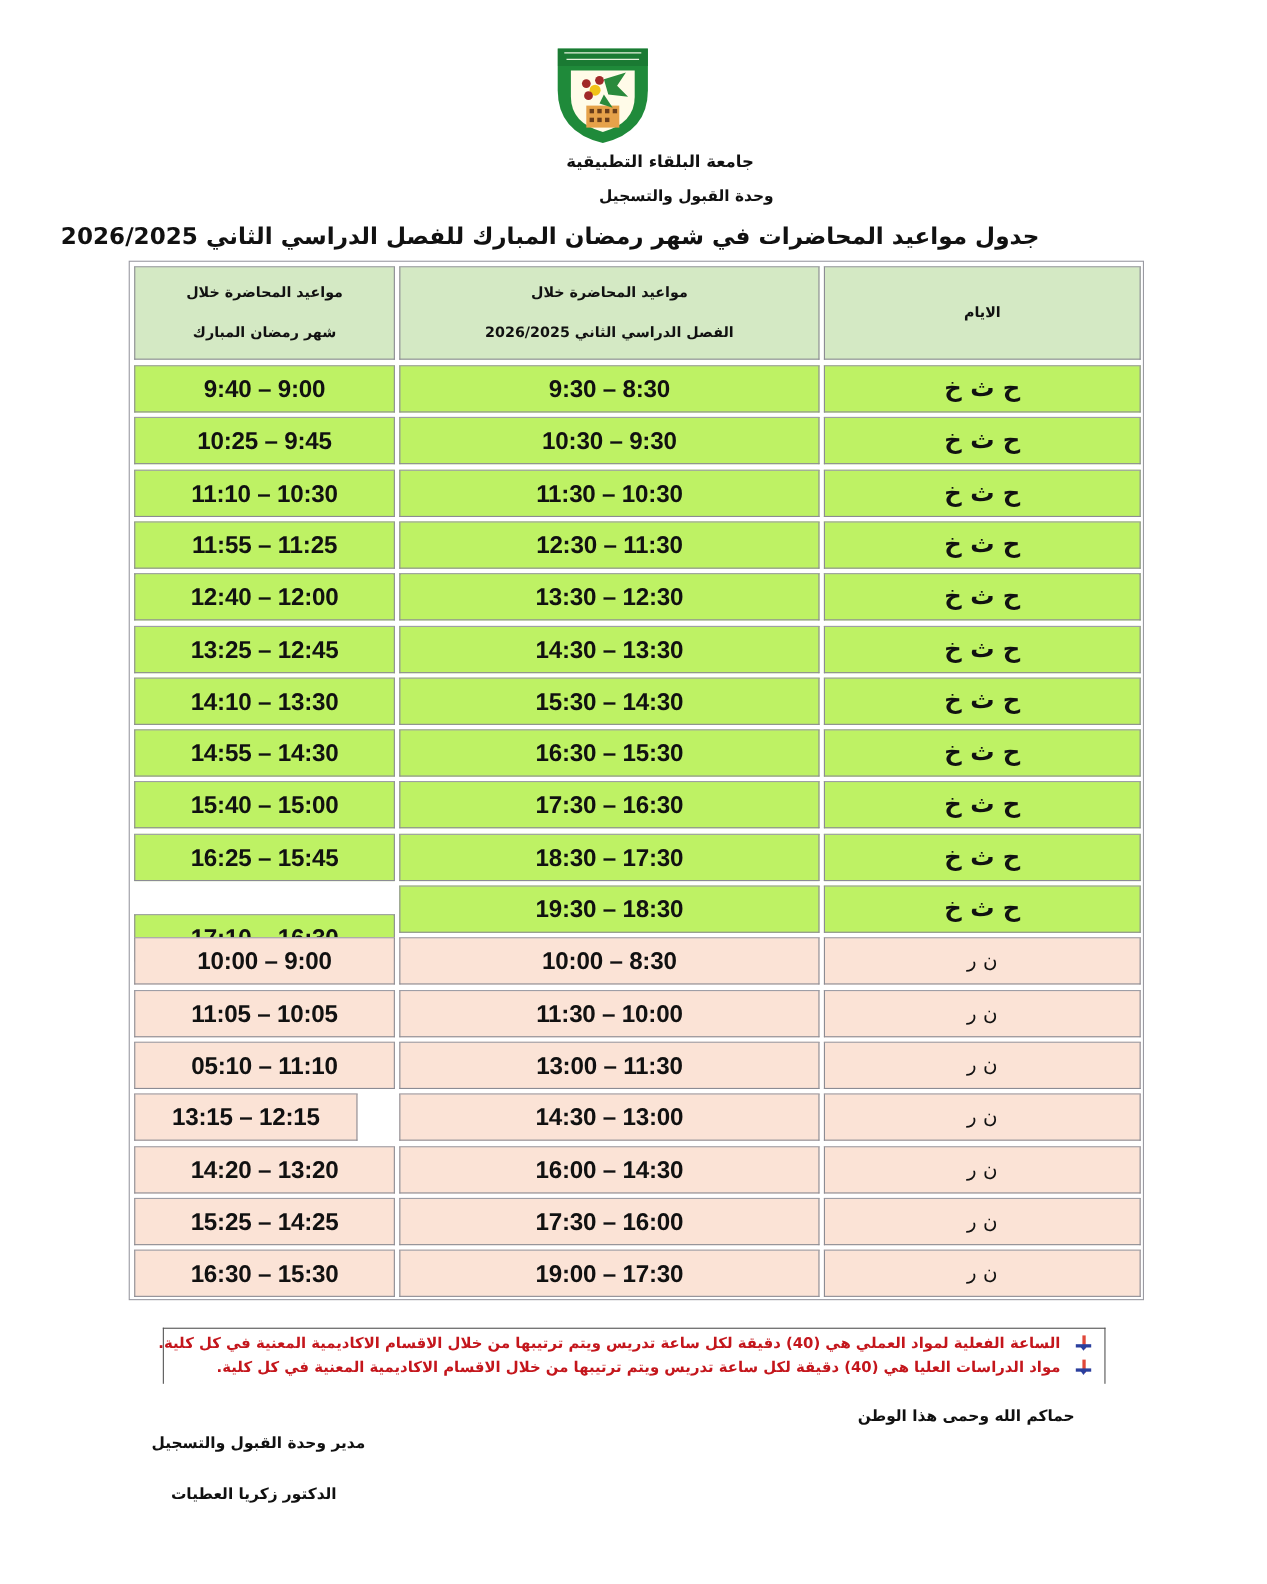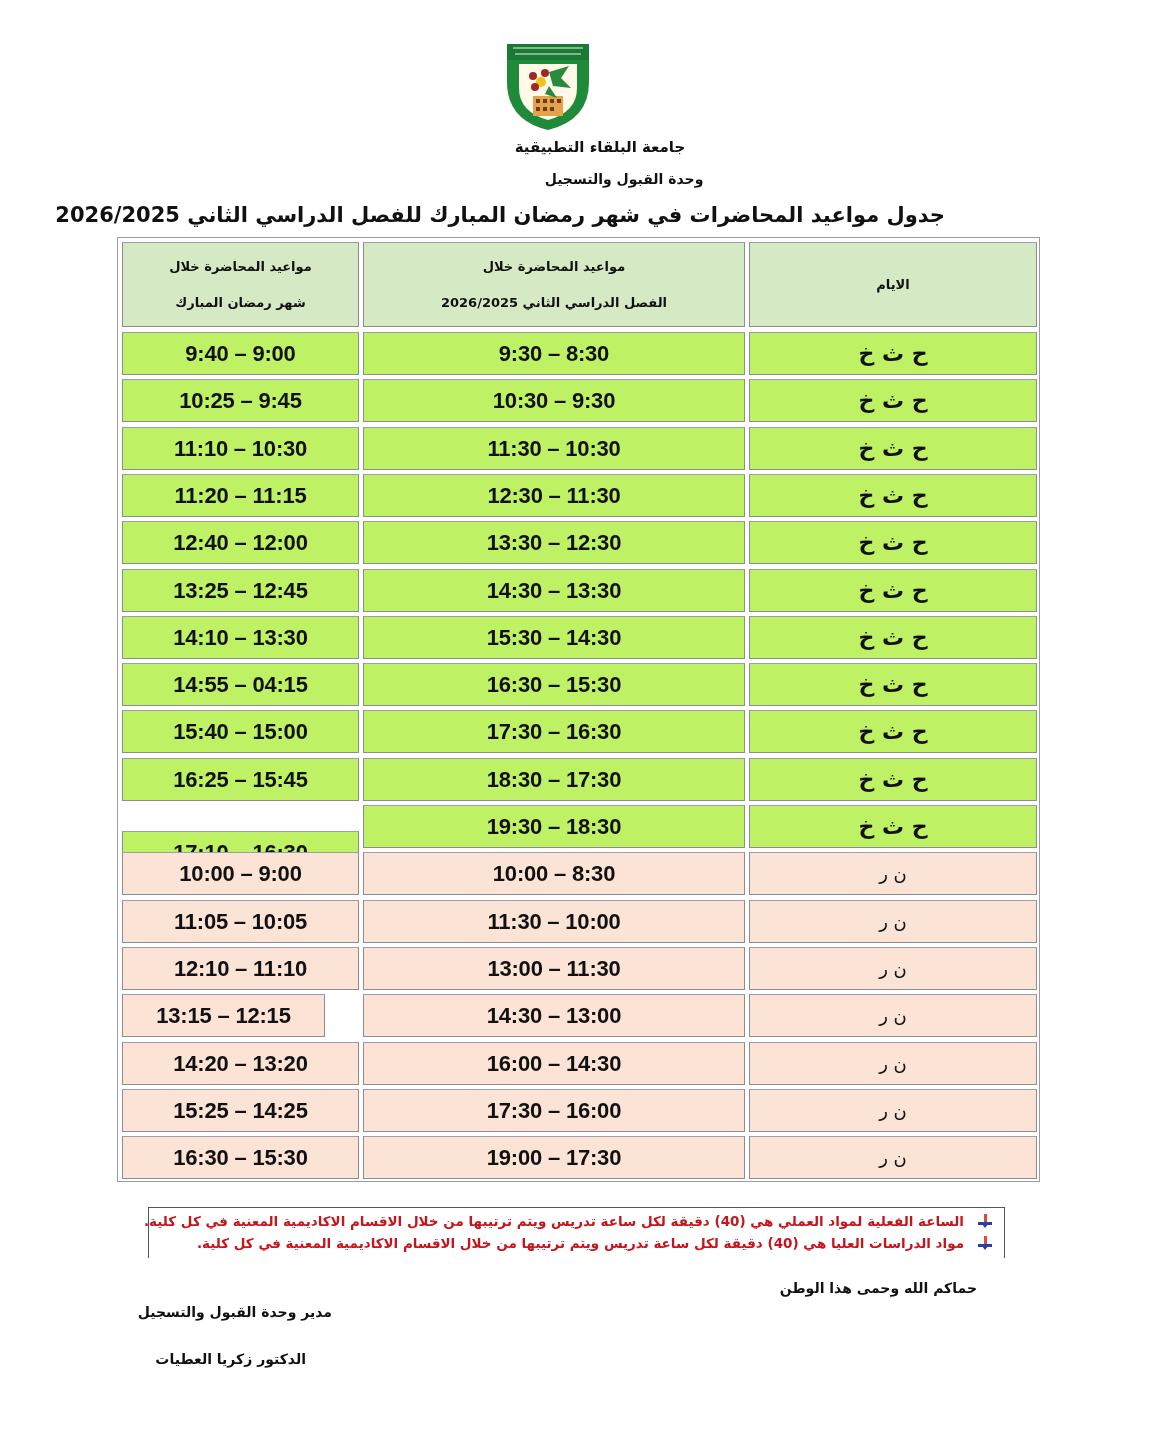--- a/index.html
+++ b/index.html
@@ -123,21 +123,21 @@
       <div class="cell blue" style="left: 4px; top: 189px; width: 237px; height: 43px;">
         <span class="time">11:10 – 10:30</span>
       </div>
       <div class="cell blue" style="left: 245px; top: 189px; width: 382px; height: 43px;">
         <span class="time">11:30 – 10:30</span>
       </div>
       <div class="cell blue" style="left: 631px; top: 189px; width: 288px; height: 43px;">
         <span class="days">ح ث خ</span>
       </div>
       <div class="cell blue" style="left: 4px; top: 236px; width: 237px; height: 43px;">
-        <span class="time">11:20 – 11:15</span>
+        <span class="time">11:55 – 11:25</span>
       </div>
       <div class="cell blue" style="left: 245px; top: 236px; width: 382px; height: 43px;">
         <span class="time">12:30 – 11:30</span>
       </div>
       <div class="cell blue" style="left: 631px; top: 236px; width: 288px; height: 43px;">
         <span class="days">ح ث خ</span>
       </div>
       <div class="cell blue" style="left: 4px; top: 283px; width: 237px; height: 43px;">
         <span class="time">12:40 – 12:00</span>
       </div>
@@ -159,21 +159,21 @@
       <div class="cell blue" style="left: 4px; top: 378px; width: 237px; height: 43px;">
         <span class="time">14:10 – 13:30</span>
       </div>
       <div class="cell blue" style="left: 245px; top: 378px; width: 382px; height: 43px;">
         <span class="time">15:30 – 14:30</span>
       </div>
       <div class="cell blue" style="left: 631px; top: 378px; width: 288px; height: 43px;">
         <span class="days">ح ث خ</span>
       </div>
       <div class="cell blue" style="left: 4px; top: 425px; width: 237px; height: 43px;">
-        <span class="time">14:55 – 04:15</span>
+        <span class="time">14:55 – 14:30</span>
       </div>
       <div class="cell blue" style="left: 245px; top: 425px; width: 382px; height: 43px;">
         <span class="time">16:30 – 15:30</span>
       </div>
       <div class="cell blue" style="left: 631px; top: 425px; width: 288px; height: 43px;">
         <span class="days">ح ث خ</span>
       </div>
       <div class="cell blue" style="left: 4px; top: 472px; width: 237px; height: 43px;">
         <span class="time">15:40 – 15:00</span>
       </div>
@@ -213,21 +213,21 @@
       <div class="cell peach" style="left: 4px; top: 662px; width: 237px; height: 43px;">
         <span class="time">11:05 – 10:05</span>
       </div>
       <div class="cell peach" style="left: 245px; top: 662px; width: 382px; height: 43px;">
         <span class="time">11:30 – 10:00</span>
       </div>
       <div class="cell peach" style="left: 631px; top: 662px; width: 288px; height: 43px;">
         <span class="days nr">ن ر</span>
       </div>
       <div class="cell peach" style="left: 4px; top: 709px; width: 237px; height: 43px;">
-        <span class="time">12:10 – 11:10</span>
+        <span class="time">05:10 – 11:10</span>
       </div>
       <div class="cell peach" style="left: 245px; top: 709px; width: 382px; height: 43px;">
         <span class="time">13:00 – 11:30</span>
       </div>
       <div class="cell peach" style="left: 631px; top: 709px; width: 288px; height: 43px;">
         <span class="days nr">ن ر</span>
       </div>
       <div class="cell peach" style="left: 4px; top: 756px; width: 203px; height: 43px;">
         <span class="time">13:15 – 12:15</span>
       </div>

